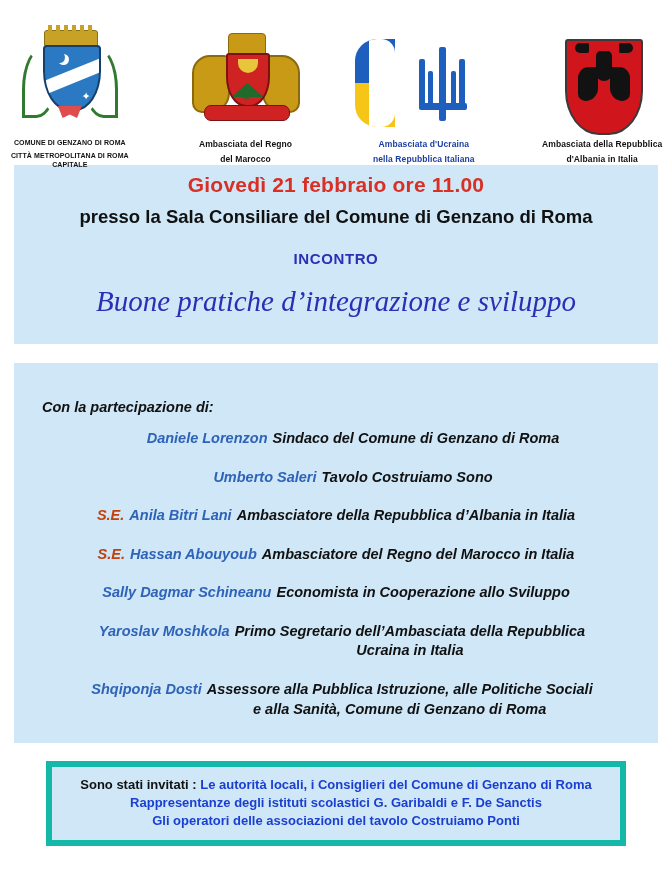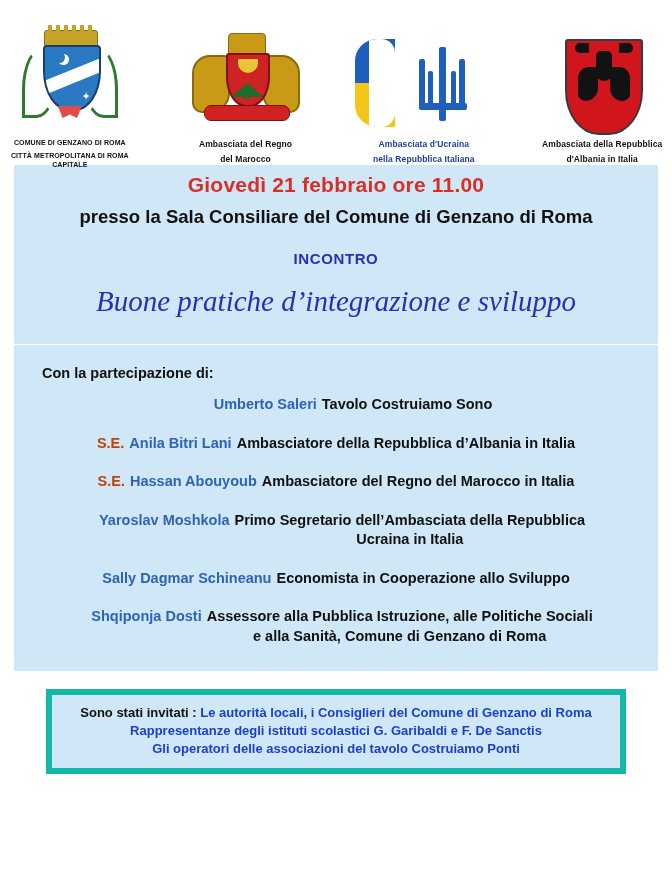--- a/index.html
+++ b/index.html
@@ -362,22 +362,23 @@
   .line-theme {
     color: #2a2fb5;
     font-family: "Liberation Serif", serif;
     font-style: italic;
     font-size: 29px;
     margin-top: 18px;
   }
 
   
   .panel.part-panel {
-    margin-top: 1px;
-    padding: 20px 18px 22px 18px;
+    margin-top: 19px;
+    padding: 36px 18px 22px 18px;
+    font-style: italic;
   }
   .part-head {
     font-size: 14.5px;
     font-weight: bold;
     color: #111;
     margin: 0 0 14px 10px;
   }
   .part-row {
     display: flex;
     justify-content: center;
@@ -515,51 +516,55 @@
   <div class="panel title-panel">
     <div class="line-date">Giovedì 21 febbraio ore 11.00</div>
     <div class="line-place">presso la Sala Consiliare del Comune di Genzano di Roma</div>
     <div class="line-incontro">INCONTRO</div>
     <div class="line-theme">Buone pratiche d’integrazione e sviluppo</div>
   </div>
 
   <div class="panel part-panel">
     <div class="part-head">Con la partecipazione di:</div>
 
+    <div class="part-row shift-a">
+      <span class="name">Daniele Lorenzon</span>
+      <span class="role">Sindaco del Comune di Genzano di Roma</span>
+    </div>
 
     <div class="part-row shift-a">
       <span class="name">Umberto Saleri</span>
       <span class="role">Tavolo Costruiamo Sono</span>
     </div>
 
     <div class="part-row">
       <span class="pre">S.E.</span>
       <span class="name">Anila Bitri Lani</span>
       <span class="role">Ambasciatore della Repubblica d’Albania in Italia</span>
     </div>
 
     <div class="part-row">
       <span class="pre">S.E.</span>
       <span class="name">Hassan Abouyoub</span>
       <span class="role">Ambasciatore del Regno del Marocco in Italia</span>
+    </div>
+
+    <div class="part-row">
+      <span class="name">Sally Dagmar Schineanu</span>
+      <span class="role">Economista in Cooperazione allo Sviluppo</span>
     </div>
 
     <div class="part-row shift-b">
       <span class="name">Yaroslav Moshkola</span>
       <span class="role">
         <span>Primo Segretario dell’Ambasciata della Repubblica</span>
         <span class="r2">Ucraina in Italia</span>
       </span>
     </div>
 
-    <div class="part-row">
-      <span class="name">Sally Dagmar Schineanu</span>
-      <span class="role">Economista in Cooperazione allo Sviluppo</span>
-    </div>
-
     <div class="part-row shift-b">
       <span class="name">Shqiponja Dosti</span>
       <span class="role">
         <span>Assessore alla Pubblica Istruzione, alle Politiche Sociali</span>
         <span class="r2">e alla Sanità, Comune di Genzano di Roma</span>
       </span>
     </div>
   </div>
 
   <div class="invited">

